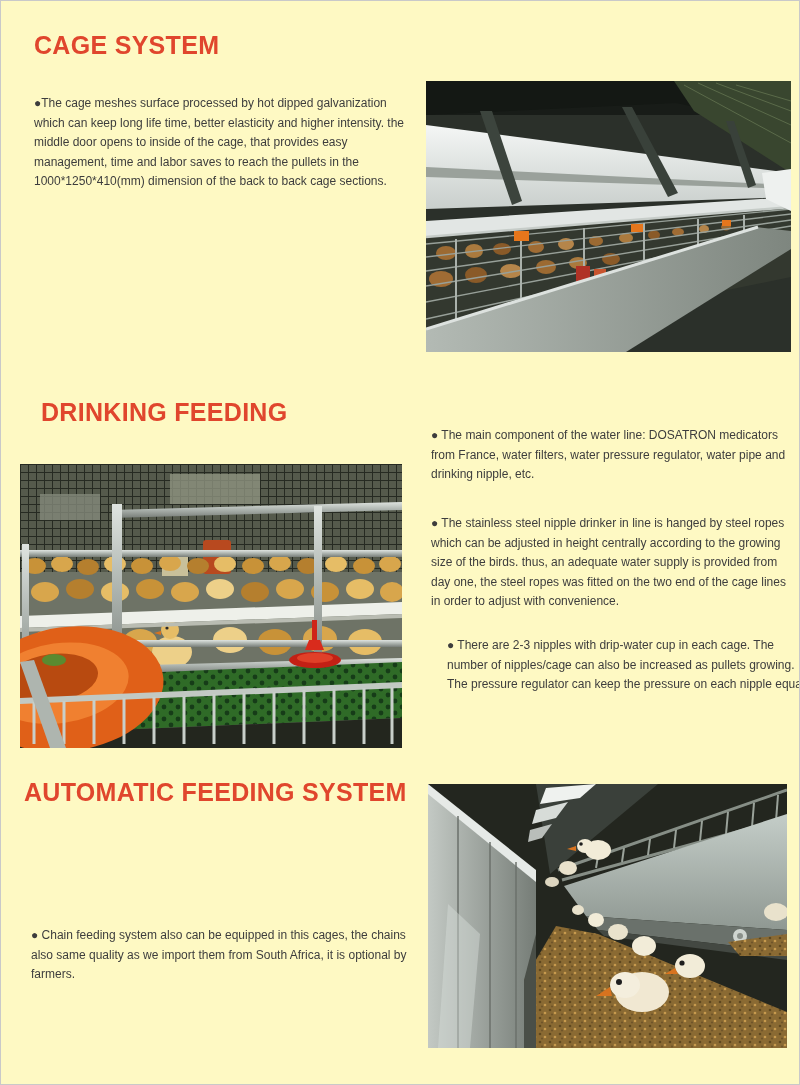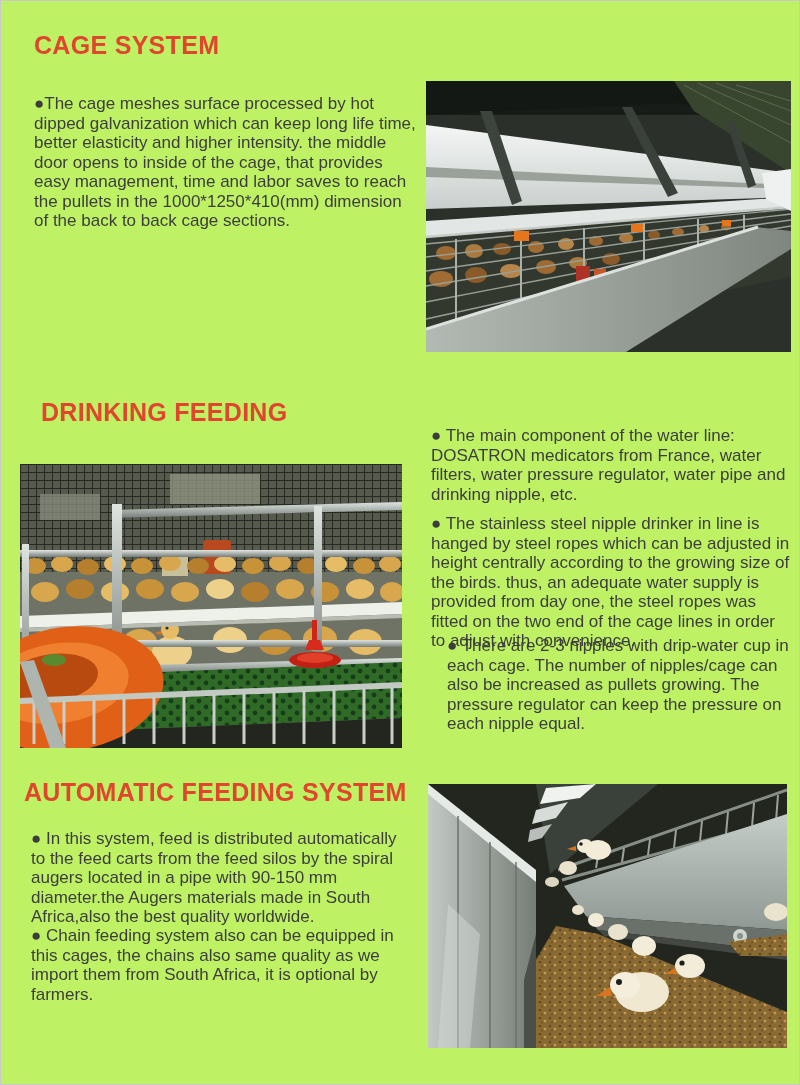--- a/index.html
+++ b/index.html
@@ -1,26 +1,26 @@
 <!DOCTYPE html>
 <html><head>
 <meta charset="utf-8">
 <style>
   html,body { margin:0; padding:0; background:#ffffff; }
   .page {
-    position:relative; width:800px; height:1085px; background:#bef264;
+    position:relative; width:800px; height:1085px; background:#fef9c3;
     border:1px solid #c9c9c9; box-sizing:border-box; overflow:hidden;
     font-family:"Liberation Sans", sans-serif;
   }
   .sec-title {
     position:absolute; margin:0; color:#e0462d; font-size:25px;
     font-weight:700; letter-spacing:0.3px; white-space:nowrap;
   }
   .para {
-    position:absolute; margin:0; color:#3d3d3d; font-size:17px;
+    position:absolute; margin:0; color:#3d3d3d; font-size:12px;
     line-height:19.5px; text-align:left;
   }
   figure { position:absolute; margin:0; padding:0; }
   figure svg { display:block; width:100%; height:100%; }
   .t1 { left:33px;  top:30px;  }
   .t2 { left:40px;  top:397px; }
   .t3 { left:23px;  top:777px; }
   .s1p1 { left:33px;  top:93px;  width:382px; }
   .s1p2 { left:33px;  top:217px; width:382px; }
   .s2p1 { left:430px; top:425px; width:360px; }
@@ -228,21 +228,20 @@
           <line x1="314" y1="225" x2="314" y2="280"></line>
             <line x1="344" y1="224" x2="344" y2="280"></line>
           <line x1="372" y1="223" x2="372" y2="280"></line>
         </g>
         <polygon points="0,198 14,196 46,284 30,284" fill="#aeb5af"></polygon>
       </g>
     </svg>
   </figure>
 
   <h2 class="sec-title t3">AUTOMATIC FEEDING SYSTEM</h2>
-  <p class="para s3p1">● In this system, feed is distributed automatically to the feed carts from the feed silos by the spiral augers located in a pipe with 90-150 mm diameter.the Augers materials made in South Africa,also the best quality worldwide.</p>
   <p class="para s3p2">● Chain feeding system also can be equipped in this cages, the chains also same quality as we import them from South Africa, it is optional by farmers.</p>
 
   <figure class="fig3">
     <svg viewBox="0 0 359 264" preserveAspectRatio="none">
       <defs>
         <linearGradient id="wall3" x1="0" y1="0" x2="1" y2="0">
           <stop offset="0" stop-color="#c3c9c4"></stop>
             <stop offset="1" stop-color="#767d77"></stop>
         </linearGradient>
         <linearGradient id="sheet3" x1="0" y1="0" x2="0" y2="1">

